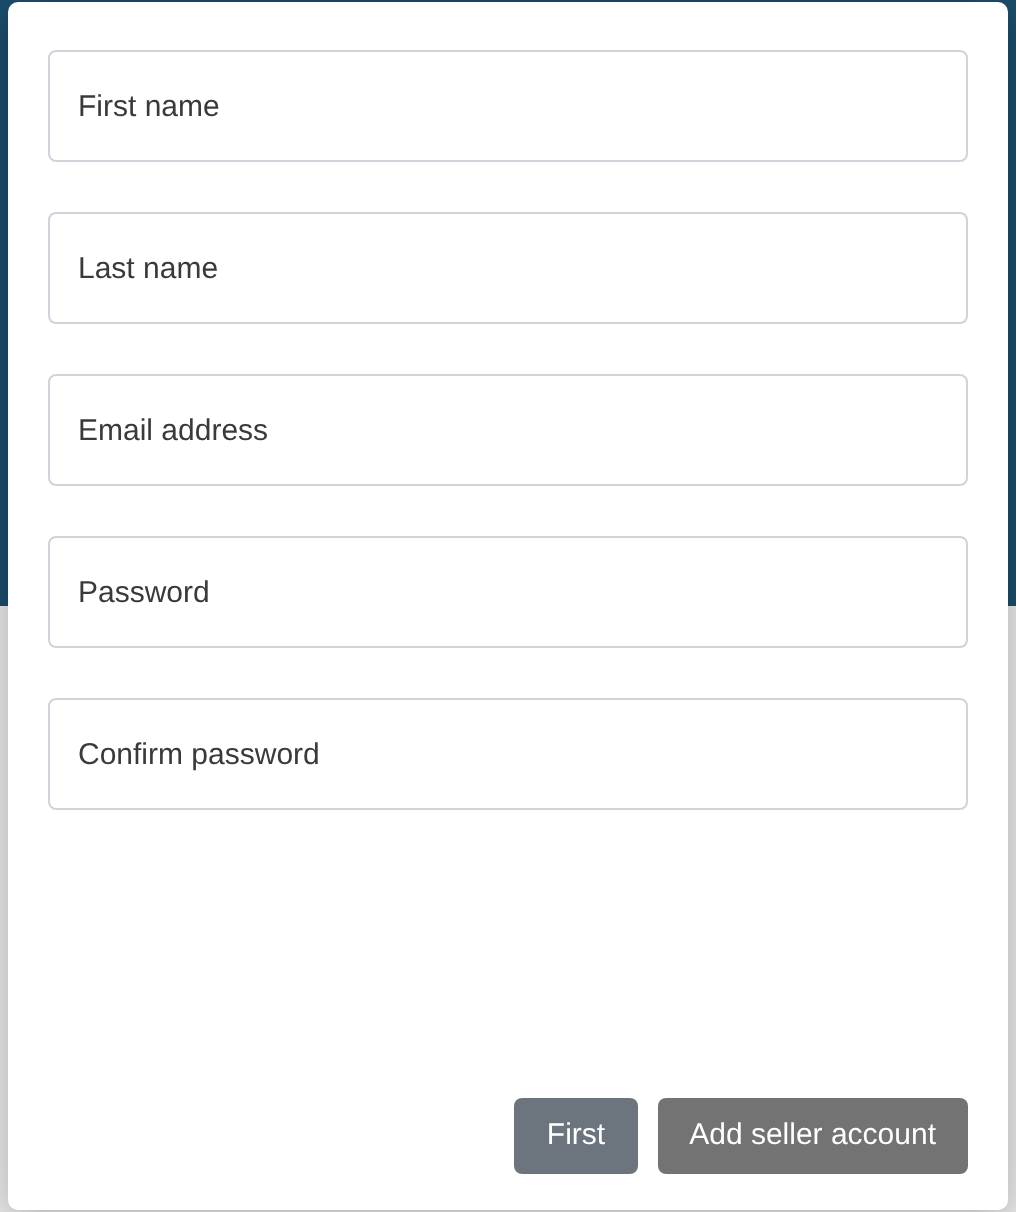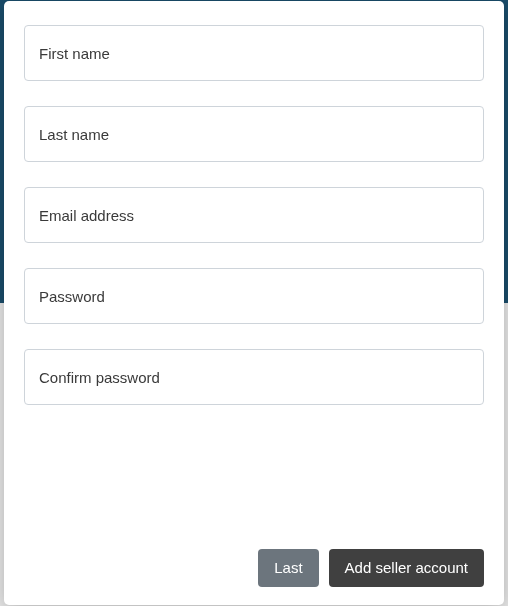--- a/index.html
+++ b/index.html
@@ -89,35 +89,35 @@
       padding: 10px 16px;
       font-size: 15px;
       cursor: pointer;
       color: #fff;
       line-height: 1.2;
     }
     .btn-secondary {
       background: #6c757d;
     }
     .btn-primary {
-      background: #404040;
+      background: #737373;
     }
   </style>
 </head>
 <body>
 
 <div class="backdrop"></div>
 
 <div class="modal">
 
   <div class="modal-body">
     <input class="field" type="text" placeholder="First name" style="">
     <input class="field" type="text" placeholder="Last name" style="">
     <input class="field" type="text" placeholder="Email address" style="">
     <input class="field" type="password" placeholder="Password" style="">
     <input class="field" type="password" placeholder="Confirm password" style="">
   </div>
 
   <div class="modal-footer">
-    <button class="btn btn-secondary">Last</button>
+    <button class="btn btn-secondary">First</button>
     <button class="btn btn-primary">Add seller account</button>
   </div>
 </div>
 
 </body></html>

